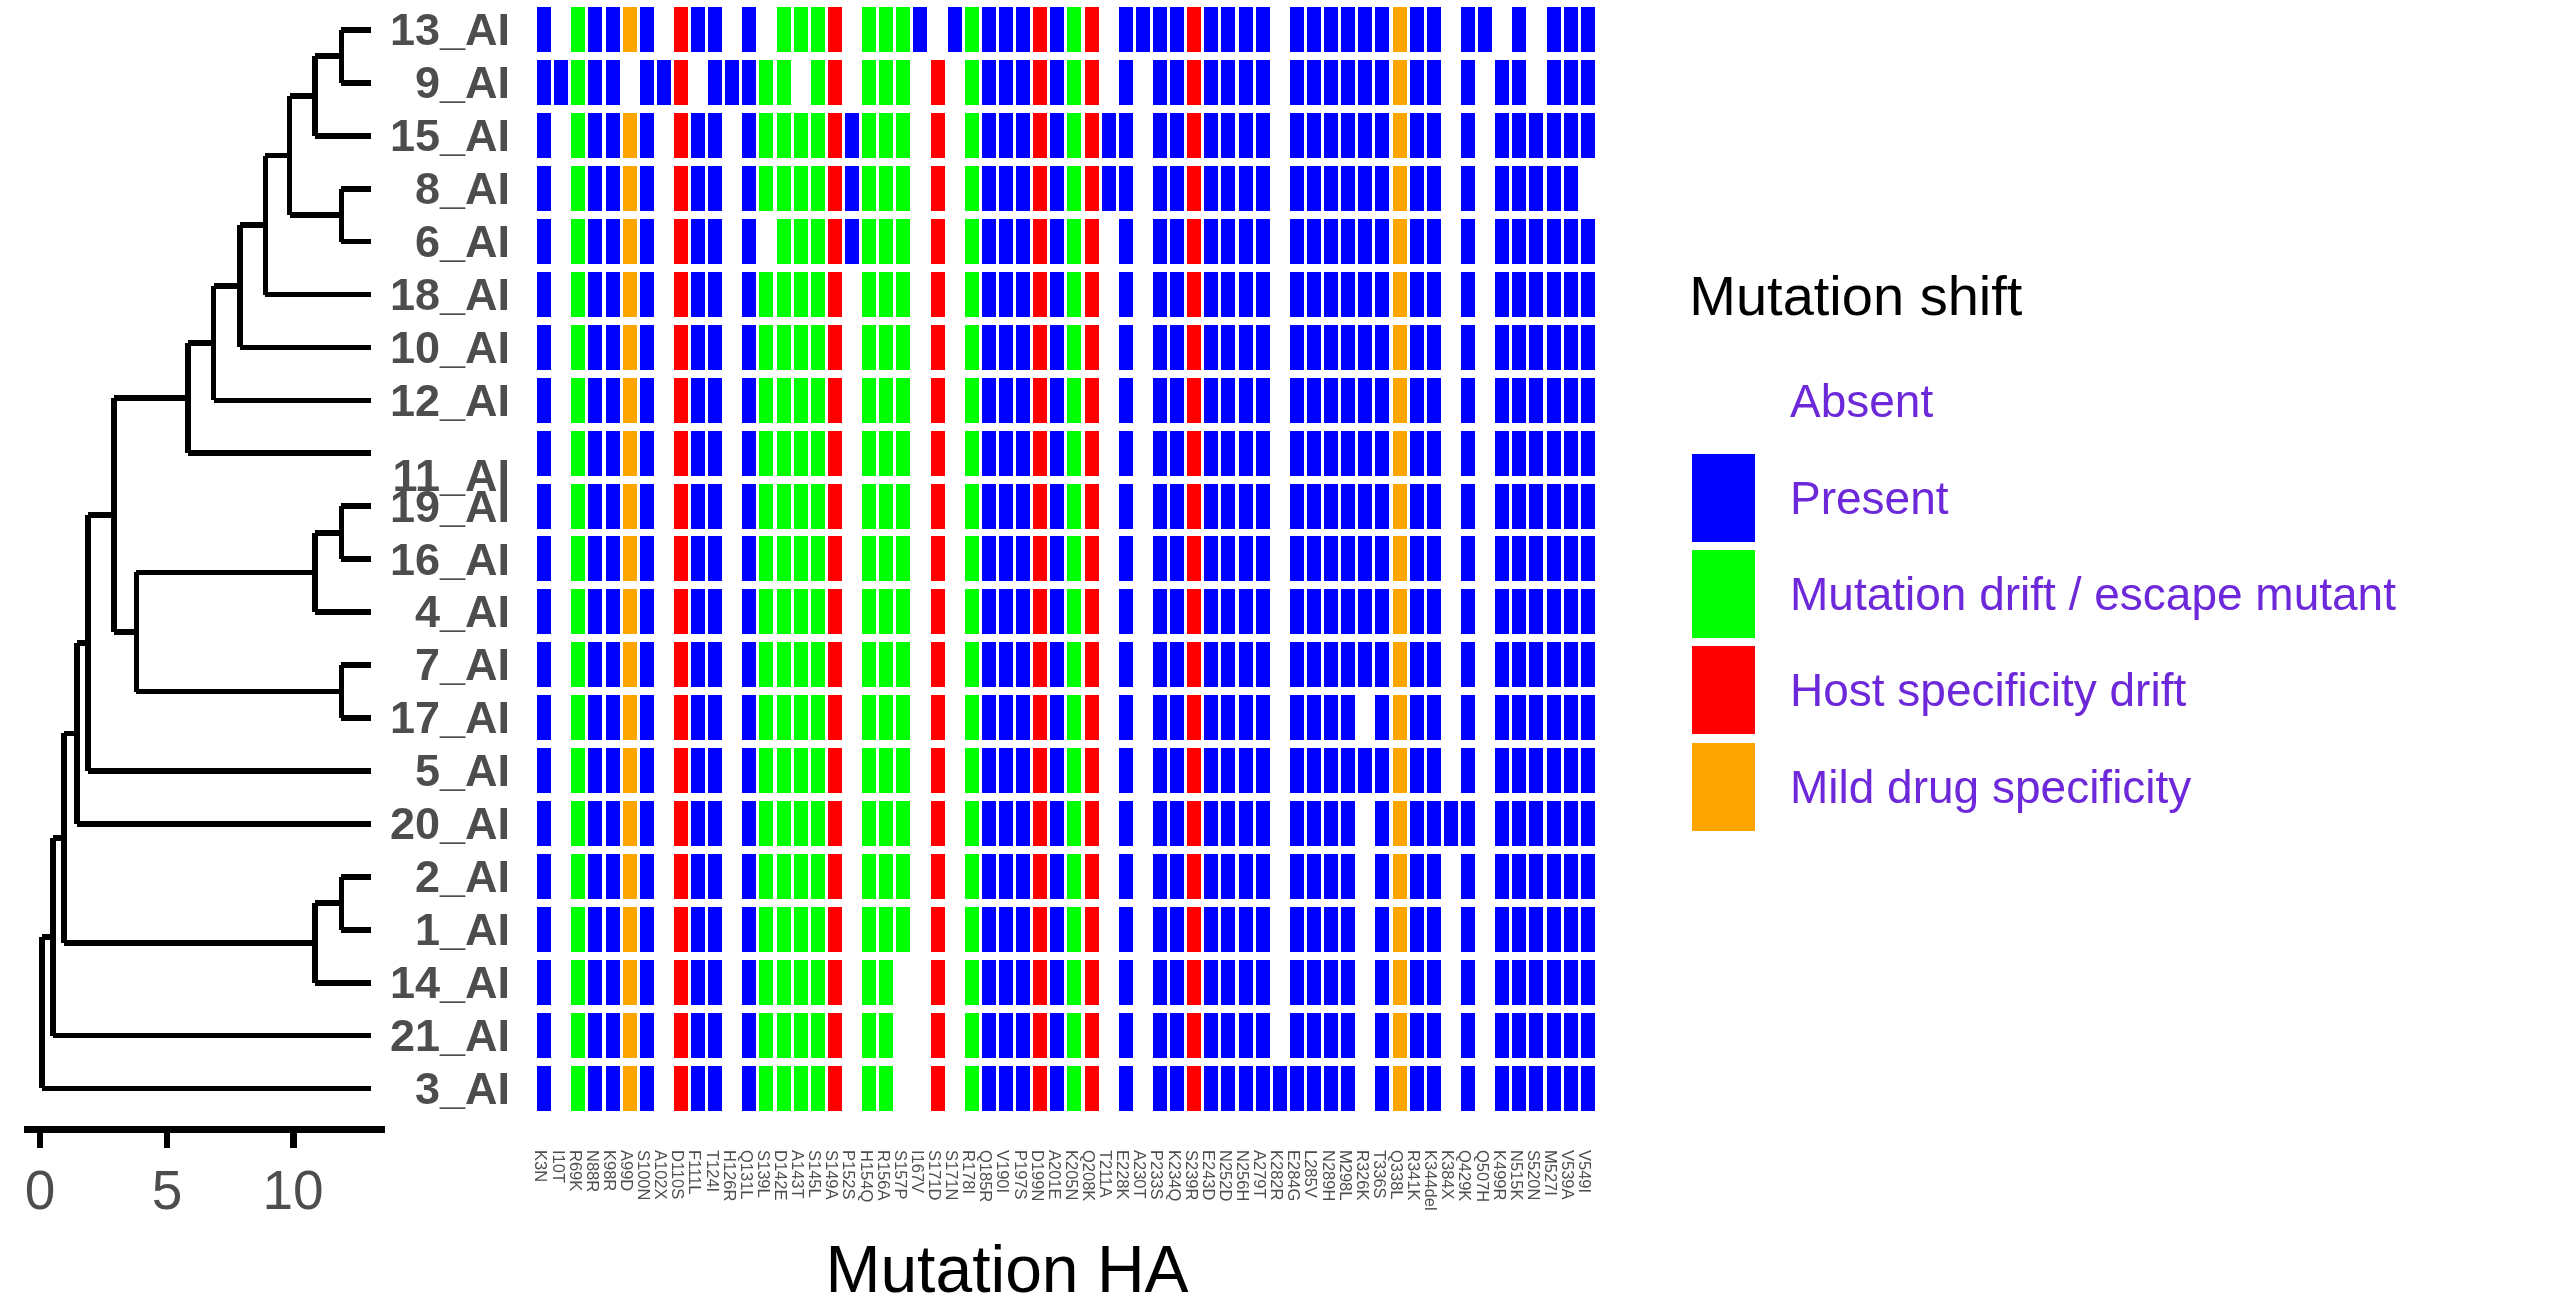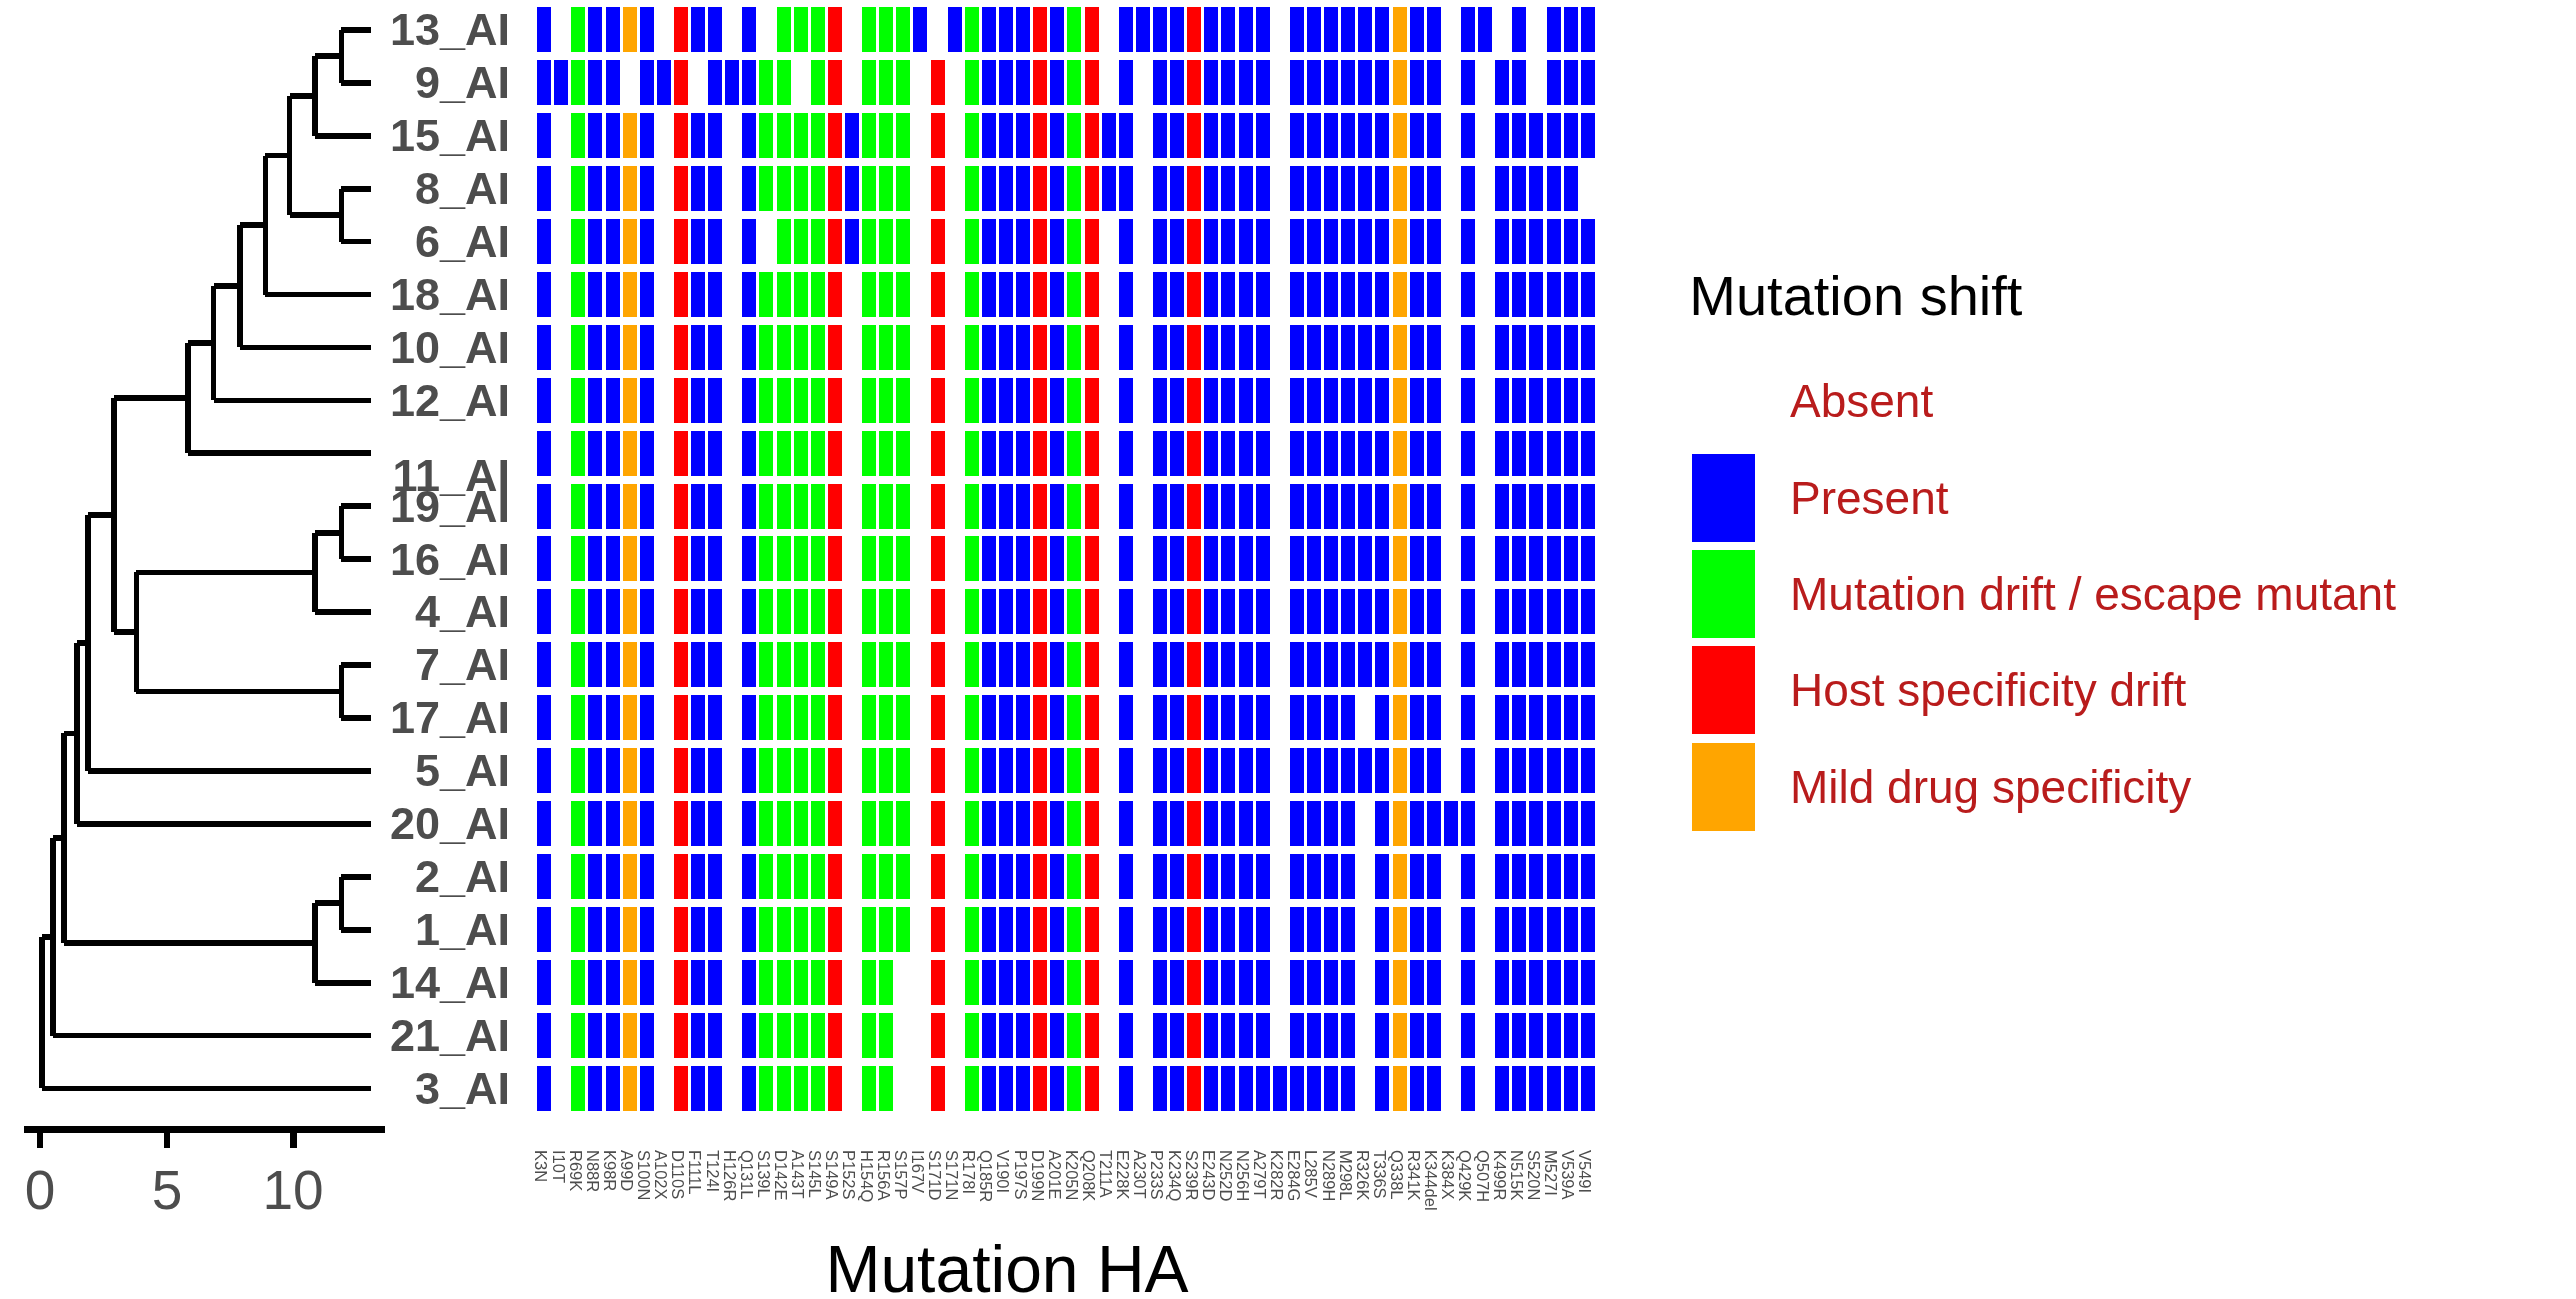--- a/index.html
+++ b/index.html
@@ -6,21 +6,21 @@
   #canvas{position:relative;width:2576px;height:1300px;background:#fff;overflow:hidden;
           font-family:"Liberation Sans","DejaVu Sans",sans-serif;}
   .cell{position:absolute;}
   .tip-label{position:absolute;color:#4D4D4D;font-weight:bold;font-size:45px;text-align:right;}
   .col-label{position:absolute;color:#4D4D4D;font-size:16.5px;white-space:nowrap;
              transform:rotate(90deg);transform-origin:0 0;}
   .tick-label{position:absolute;color:#4D4D4D;font-size:55px;transform:translateX(-50%);}
   #x-axis-title{position:absolute;color:#000;font-size:66px;transform:translateX(-50%);white-space:nowrap;}
   #legend{position:absolute;left:1685px;top:0;}
   .legend-title{position:absolute;color:#000;font-size:56px;white-space:nowrap;}
-  .legend-entry-label{position:absolute;color:#b91c1c;font-size:46px;white-space:nowrap;transform:translateY(-50%);}
+  .legend-entry-label{position:absolute;color:#6d28d9;font-size:46px;white-space:nowrap;transform:translateY(-50%);}
   .legend-swatch{position:absolute;width:63px;height:88px;}
   svg{position:absolute;left:0;top:0;}
 </style>
 </head>
 <body>
 
 <div id="canvas">
   <svg id="tree-svg" width="2576" height="1300" viewBox="0 0 3583 1808" shape-rendering="crispEdges">
       <line x1="58.112" y1="1303.0153662109376" x2="58.112" y2="1513.9" stroke="#000000" stroke-width="8"></line>
       <line x1="58.112" y1="1303.0153662109376" x2="73.6" y2="1303.0153662109376" stroke="#000000" stroke-width="8"></line>

